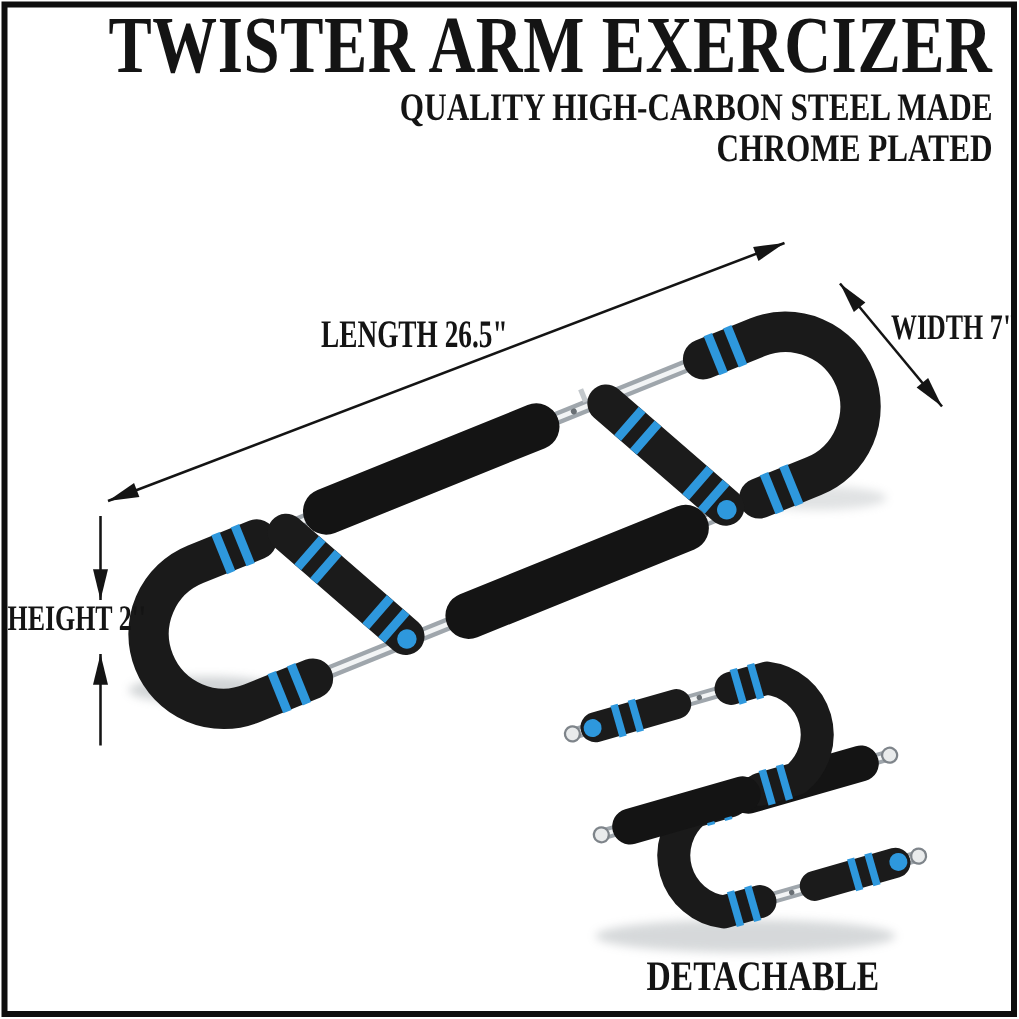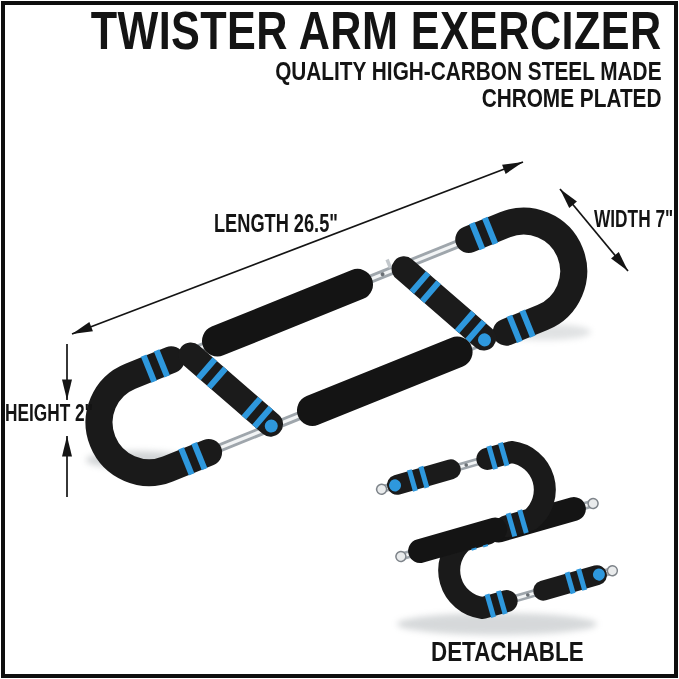--- a/index.html
+++ b/index.html
@@ -1,19 +1,19 @@
 <!DOCTYPE html>
 <html><head>
 <meta charset="utf-8">
 <style>
   html,body { margin:0; padding:0; background:#ffffff; }
   .canvas {
     position:relative; width:679px; height:679px;
     background:#ffffff; overflow:hidden;
-    font-family:Liberation Sans, sans-serif;
+    font-family:Liberation Serif, serif;
     color:#141414;
   }
   .frame {
     position:absolute; inset:1px;
     border:4px solid #0e0e0e;
     pointer-events:none;
   }
   .art { position:absolute; left:0; top:0; }
   .titleblock {
     position:absolute; top:2px; right:17px;

